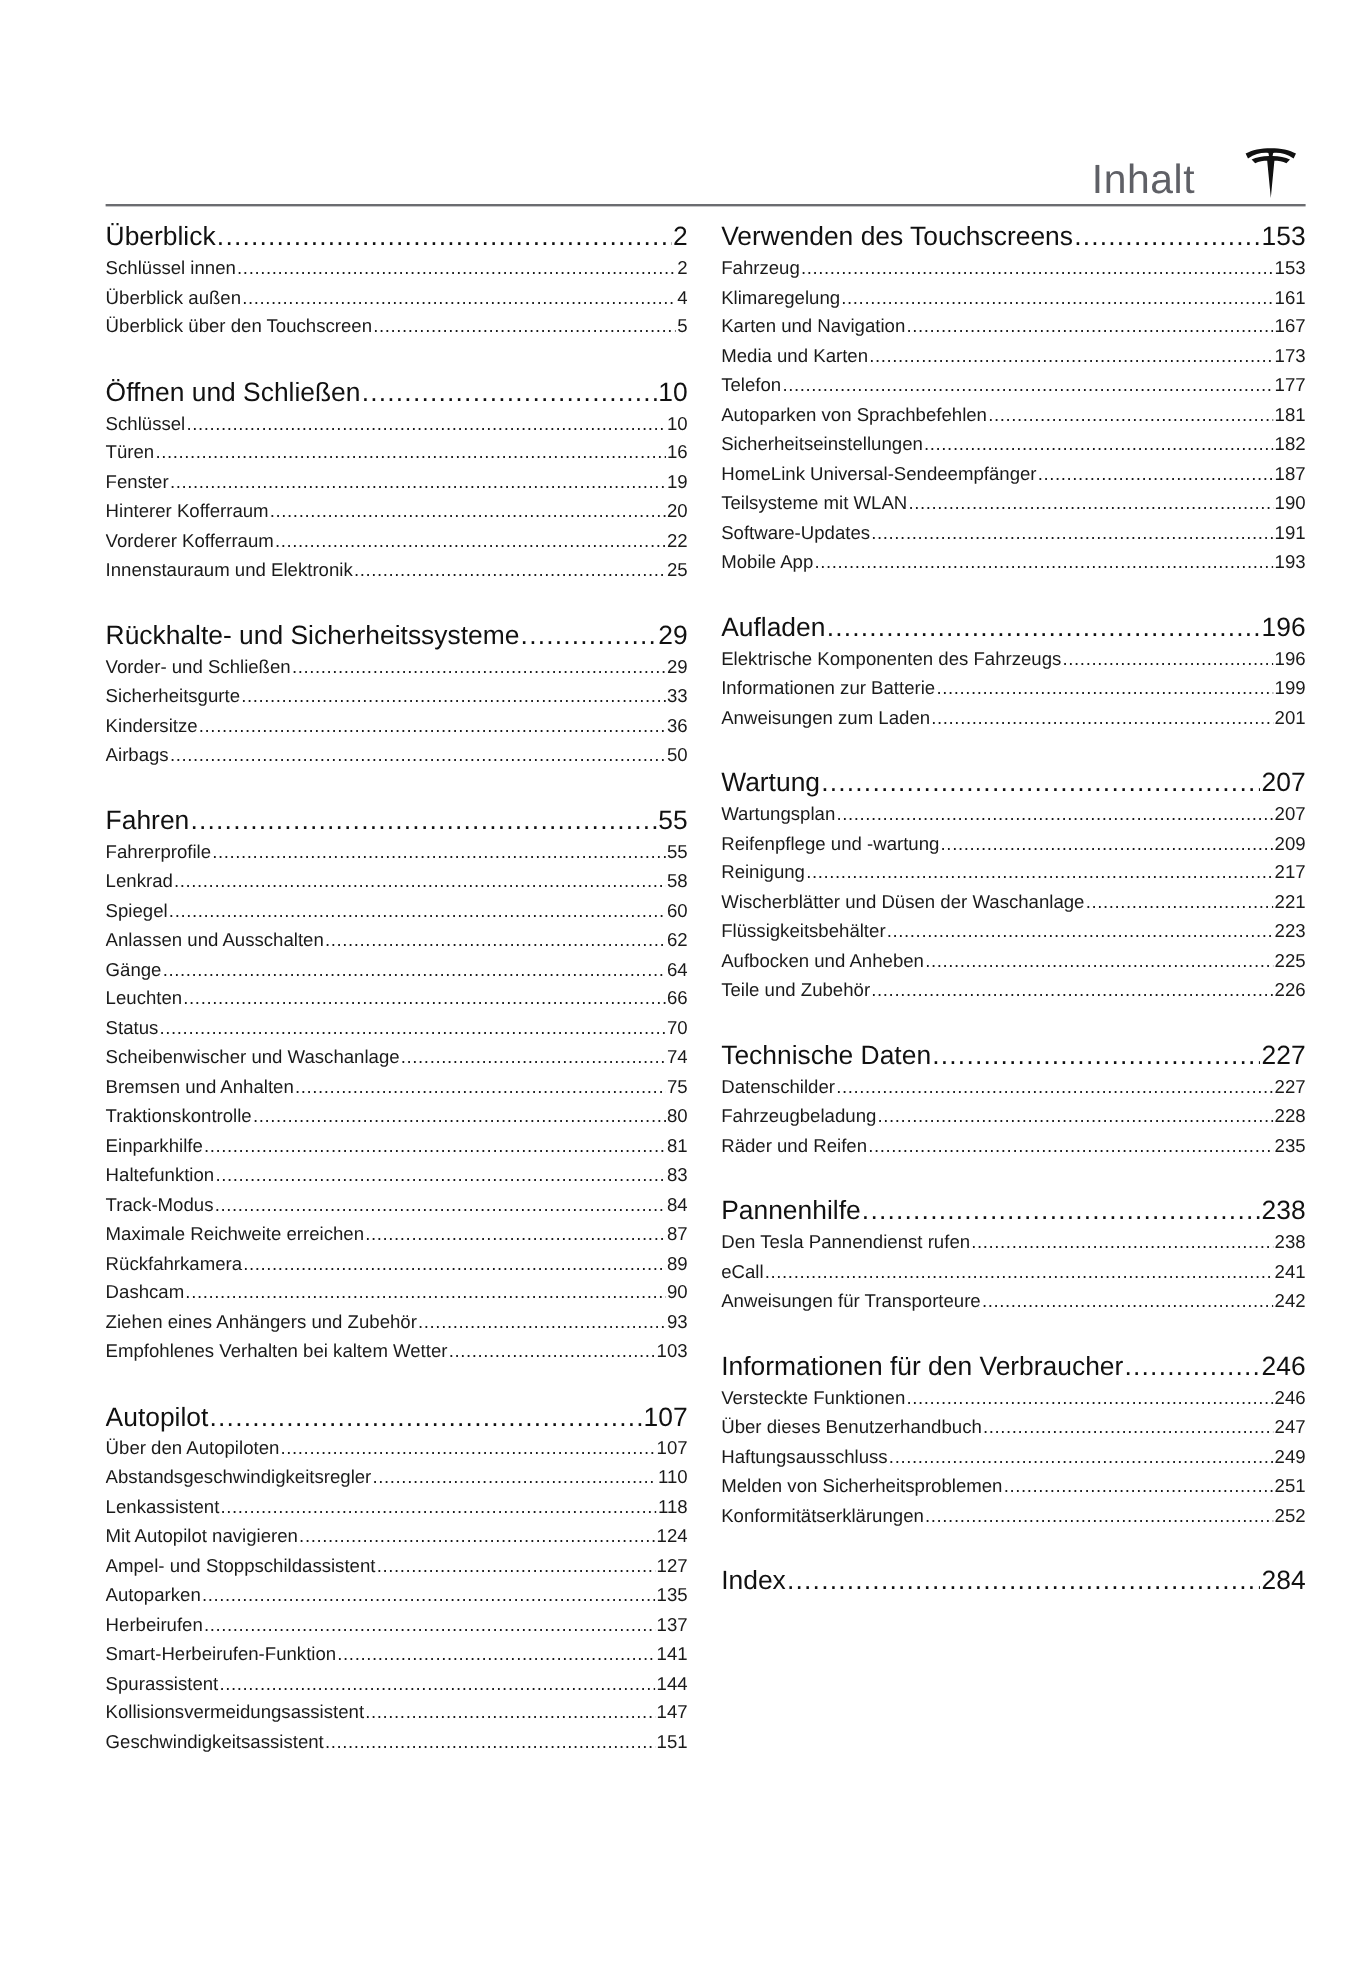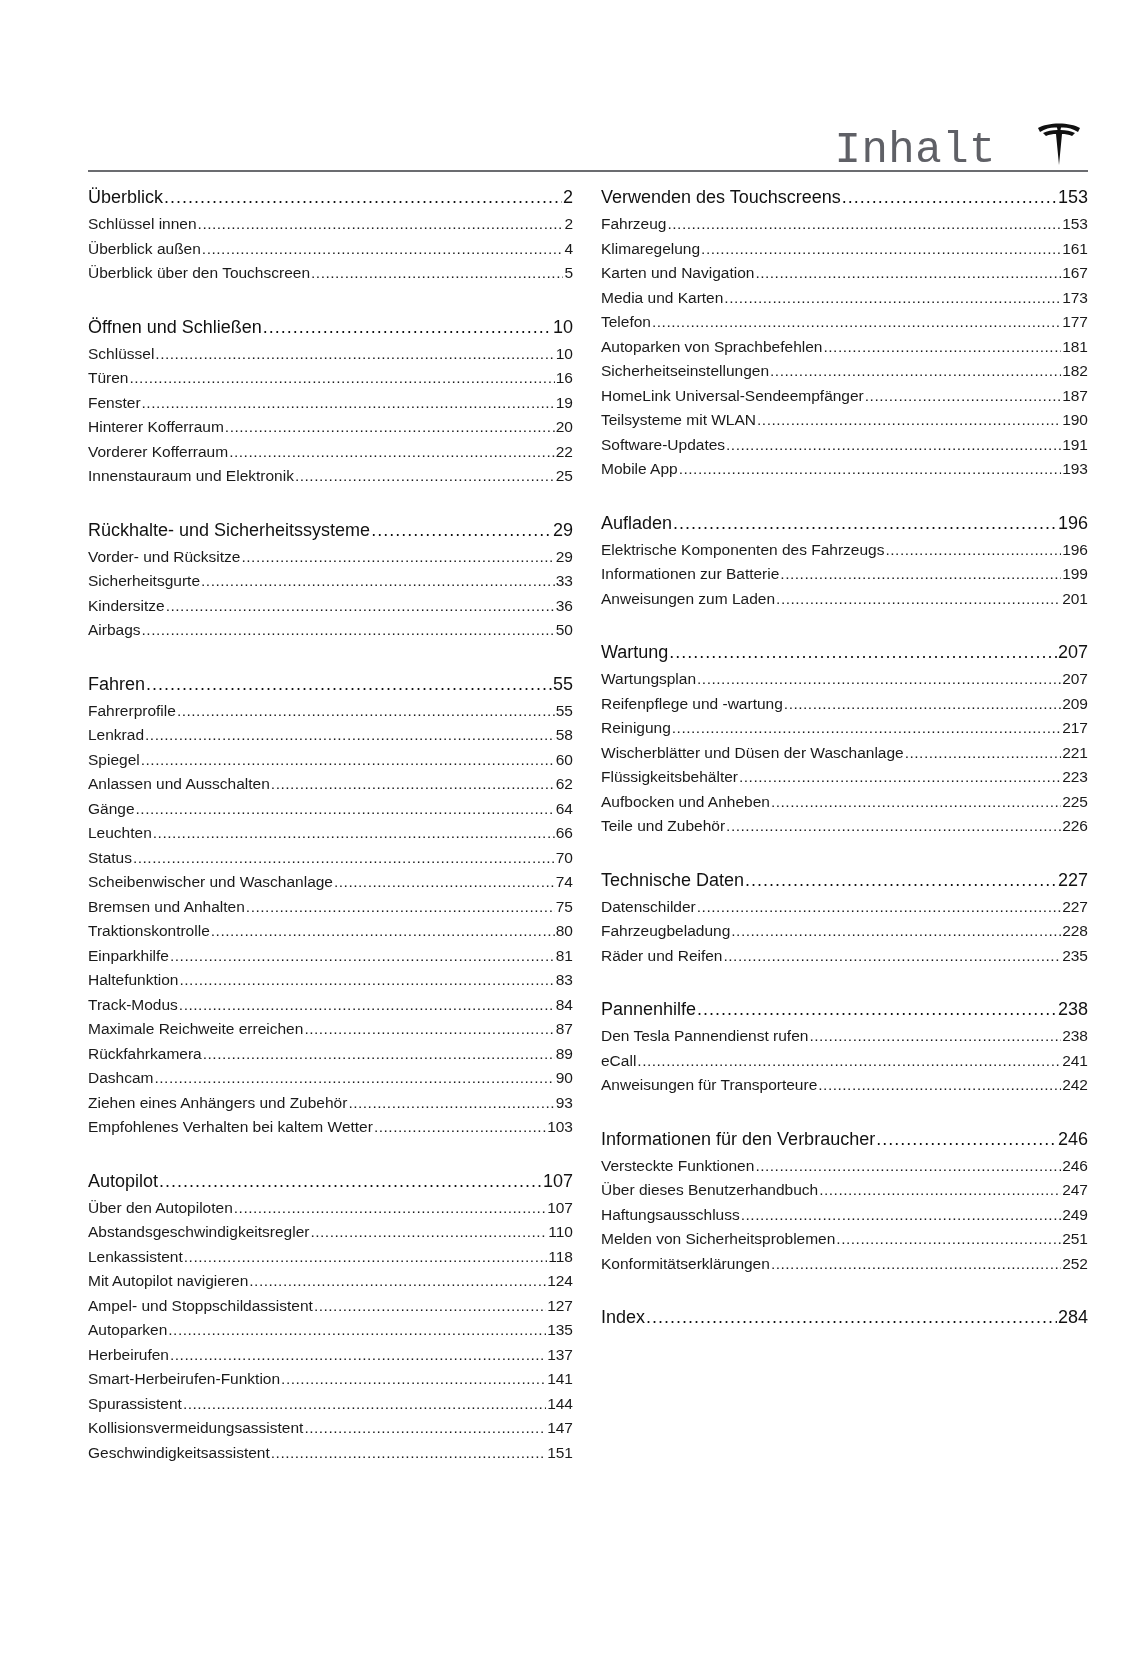--- a/index.html
+++ b/index.html
@@ -1,32 +1,32 @@
 <!DOCTYPE html>
 <html><head>
 <meta charset="utf-8">
 <style>
   html, body { margin: 0; padding: 0; background: #ffffff; }
   body { width: 1142px; height: 1654px; position: relative; overflow: hidden;
          font-family: "Liberation Sans", "DejaVu Sans", sans-serif; color: #1a1a1a; }
   .header { position: absolute; left: 88px; top: 100px; width: 1000px; height: 71px; }
-  .header-title { position: absolute; right: 92px; top: 30px; font-size: 44px; color: #5f6066;
-                  font-family: Liberation Mono, monospace; letter-spacing: 0.5px; line-height: 40px; }
+  .header-title { position: absolute; right: 92px; top: 30px; font-size: 34px; color: #5f6066;
+                  font-family: Liberation Sans, sans-serif; letter-spacing: 0.5px; line-height: 40px; }
   .logo { position: absolute; right: 6px; top: 22px; width: 46px; height: 44px; }
   .rule { position: absolute; left: 88px; top: 170px; width: 1000px; height: 2px; background: #6b6c70; }
   .col { position: absolute; top: 182px; }
   .col.left { left: 88px; width: 485px; }
   .col.right { left: 601px; width: 487px; }
   .section { margin-bottom: 26px; }
   .row { display: flex; align-items: baseline; white-space: nowrap; overflow: hidden; }
   .row .label { flex: 0 0 auto; }
   .row .dots { flex: 1 1 auto; overflow: hidden; position: relative; margin: 0 1px; }
   .row .dots::before { content: "........................................................................................................................................................................................................................................"; letter-spacing: 0.5px; }
   .row .page { flex: 0 0 auto; text-align: right; }
-  .heading { font-size: 18px; height: 30px; line-height: 30px; color: #111; }
+  .heading { font-size: 22px; height: 30px; line-height: 30px; color: #111; }
   .heading .dots::before { letter-spacing: 1px; }
   .item { font-size: 15.5px; height: 24.5px; line-height: 24.5px; color: #1a1a1a; }
 </style>
 </head>
 <body>
 
 <div class="header">
   <div class="header-title">Inhalt</div>
   <svg class="logo" viewBox="0 0 46 44">
     <path d="M2 6 C12 0, 34 0, 44 6 L42 10 C36 6, 30 5, 25 5.5 L24.5 8 C30 8, 35 9, 39 11 L36 14 C33 12.5, 29 12, 26 12 L23 43 L20 12 C17 12, 13 12.5, 10 14 L7 11 C11 9, 16 8, 21.5 8 L21 5.5 C16 5, 10 6, 4 10 Z" fill="#111"></path>
@@ -94,21 +94,21 @@
         <span class="page">25</span>
       </div>
     </div>
     <div class="section">
       <div class="row heading">
         <span class="label">Rückhalte- und Sicherheitssysteme</span>
         <span class="dots"></span>
         <span class="page">29</span>
       </div>
       <div class="row item">
-        <span class="label">Vorder- und Rücksitze</span>
+        <span class="label">Vorder- und Schließen</span>
         <span class="dots"></span>
         <span class="page">29</span>
       </div>
       <div class="row item">
         <span class="label">Sicherheitsgurte</span>
         <span class="dots"></span>
         <span class="page">33</span>
       </div>
       <div class="row item">
         <span class="label">Kindersitze</span>

